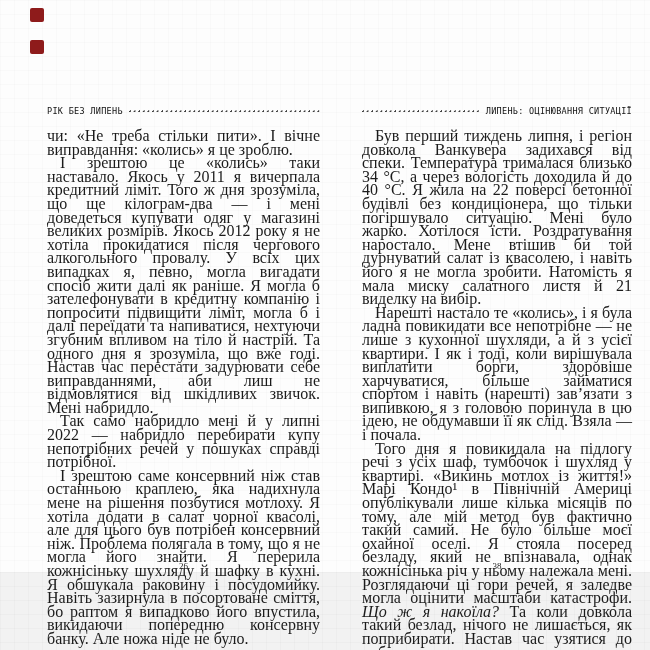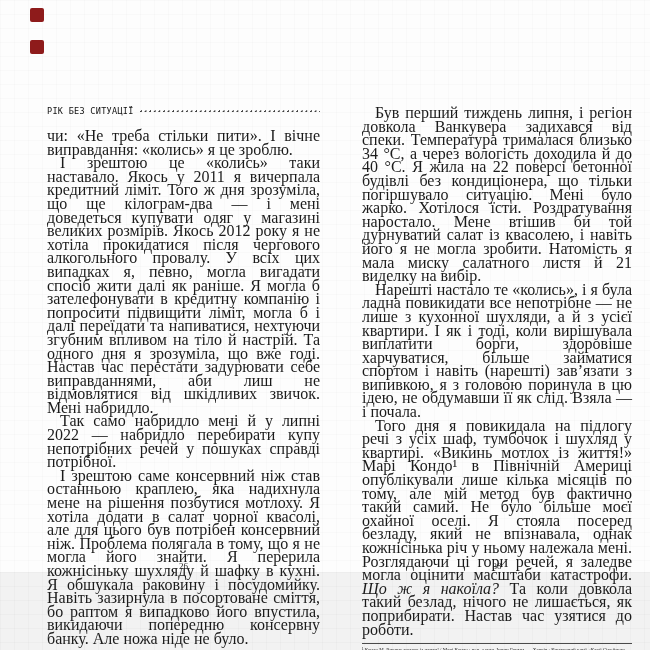--- a/index.html
+++ b/index.html
@@ -76,31 +76,35 @@
 
 <div class="screen">
 
   <div class="bottom-band"></div>
 
   <div class="marker m1" style="background: rgb(142, 27, 27);"></div>
   <div class="marker m2" style="background: rgb(142, 27, 27);"></div>
 
   <div class="page left">
     <div class="running-head">
-      <span>РІК БЕЗ СИТУАЦІЇ</span>
+      <span>РІК БЕЗ ЛИПЕНЬ</span>
       <span class="dotted-leader"></span>
     </div>
     <p class="body-par">чи: «Не треба стільки пити». І вічне виправдання: «колись» я це зроблю.</p>
     <p class="body-par indent">І зрештою це «колись» таки наставало. Якось у 2011 я вичерпала кредитний ліміт. Того ж дня зрозуміла, що ще кілограм-два — і мені доведеться купувати одяг у магазині великих розмірів. Якось 2012 року я не хотіла прокидатися після чергового алкогольного провалу. У всіх цих випадках я, певно, могла вигадати спосіб жити далі як раніше. Я могла б зателефонувати в кредитну компанію і попросити підвищити ліміт, могла б і далі переїдати та напиватися, нехтуючи згубним впливом на тіло й настрій. Та одного дня я зрозуміла, що вже годі. Настав час перестати задурювати себе виправданнями, аби лиш не відмовлятися від шкідливих звичок. Мені набридло.</p>
     <p class="body-par indent">Так само набридло мені й у липні 2022 — набридло перебирати купу непотрібних речей у пошуках справді потрібної.</p>
     <p class="body-par indent">І зрештою саме консервний ніж став останньою краплею, яка надихнула мене на рішення позбутися мотлоху. Я хотіла додати в салат чорної квасолі, але для цього був потрібен консервний ніж. Проблема полягала в тому, що я не могла його знайти. Я перерила кожнісіньку шухляду й шафку в кухні. Я обшукала раковину і посудомийку. Навіть зазирнула в посортоване сміття, бо раптом я випадково його впустила, викидаючи попередню консервну банку. Але ножа ніде не було.</p>
   </div>
   <div class="pagenum left">26</div>
 
   <div class="page right">
+    <div class="running-head">
+      <span class="dotted-leader"></span>
+      <span>ЛИПЕНЬ: ОЦІНЮВАННЯ СИТУАЦІЇ</span>
+    </div>
     <p class="body-par indent">Був перший тиждень липня, і регіон довкола Ванкувера задихався від спеки. Температура трималася близько 34 °C, а через вологість доходила й до 40 °C. Я жила на 22 поверсі бетонної будівлі без кондиціонера, що тільки погіршувало ситуацію. Мені було жарко. Хотілося їсти. Роздратування наростало. Мене втішив би той дурнуватий салат із квасолею, і навіть його я не могла зробити. Натомість я мала миску салатного листя й 21 виделку на вибір.</p>
     <p class="body-par indent">Нарешті настало те «колись», і я була ладна повикидати все непотрібне — не лише з кухонної шухляди, а й з усієї квартири. І як і тоді, коли вирішувала виплатити борги, здоровіше харчуватися, більше займатися спортом і навіть (нарешті) зав’язати з випивкою, я з головою поринула в цю ідею, не обдумавши її як слід. Взяла — і почала.</p>
     <p class="body-par indent"><span>Того дня я повикидала на підлогу речі з усіх шаф, тумбочок і шухляд у квартирі. «Викинь мотлох із життя!» Марі Кондо¹ в Північній Америці опублікували лише кілька місяців по тому, але мій метод був фактично такий самий. Не було більше моєї охайної оселі. Я стояла посеред безладу, який не впізнавала, однак кожнісінька річ у ньому належала мені. Розглядаючи ці гори речей, я заледве могла оцінити масштаби катастрофи. </span><span class="italic">Що ж я накоїла?</span><span> Та коли довкола такий безлад, нічого не лишається, як поприбирати. Настав час узятися до роботи.</span></p>
     <div class="footnote-block">
       <div class="footnote-rule"></div>
       <div class="footnote-text">¹ Кондо М. Викинь мотлох із життя! / Марі Кондо ; пер. з англ. Ірини Гримм. — Харків : Книжковий клуб «Клуб Сімейного Дозвілля», 2011. — 208 с.</div>
     </div>
   </div>
   <div class="pagenum right">38</div>
 

